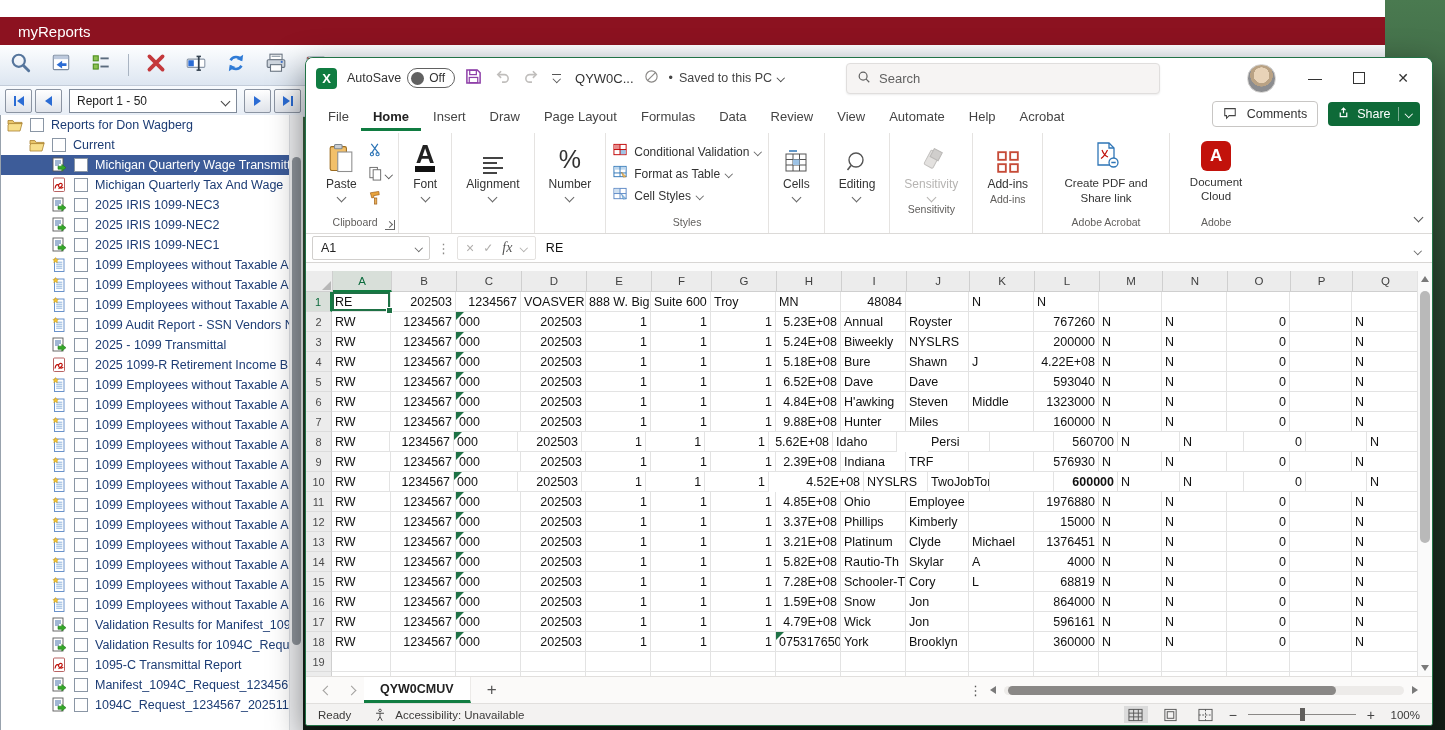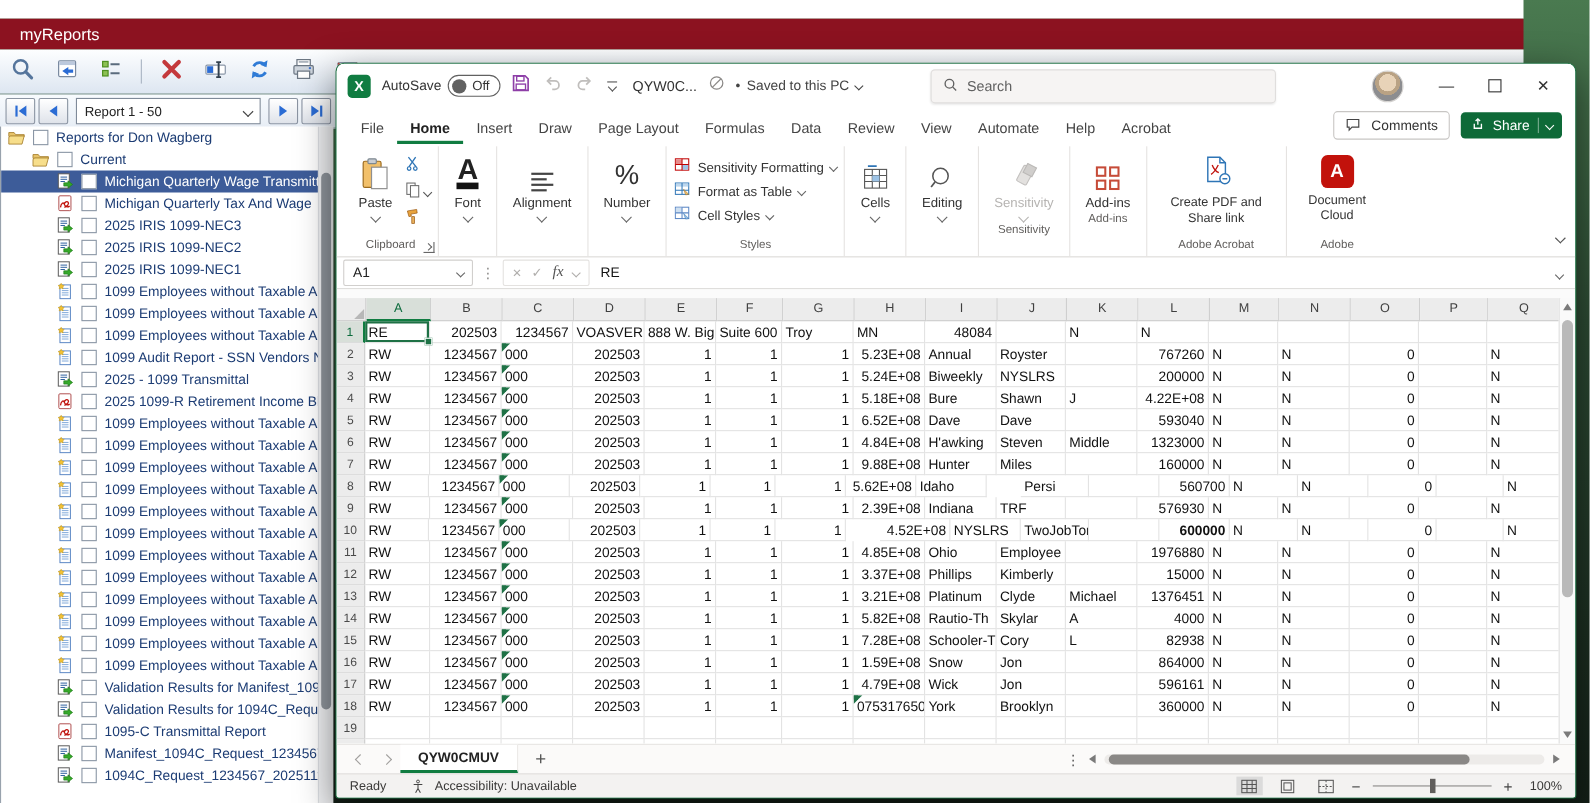--- a/index.html
+++ b/index.html
@@ -868,21 +868,21 @@
       <div class="rg-body">
         <span class="stylesrows">
           <span class="stylerow">
             <span><svg width="15" height="14" viewBox="0 0 16 14">
                   <rect x="1" y="1" width="13" height="11" fill="#fff" stroke="#c00000"></rect>
                   <rect x="1.5" y="1.5" width="6" height="5" fill="#e78b8b"></rect>
                   <rect x="7.5" y="6.5" width="6" height="5" fill="#9dc3e6"></rect>
                   <line x1="1" y1="6.5" x2="14" y2="6.5" stroke="#c00000"></line>
                   <line x1="7.5" y1="1" x2="7.5" y2="12" stroke="#c00000"></line>
                 </svg></span>
-            <span>Sensitivity Formatting</span>
+            <span>Conditional Validation</span>
               <span class="chv sm"></span>
           </span>
           <span class="stylerow">
             <span><svg width="15" height="14" viewBox="0 0 16 14">
                   <rect x="1" y="1" width="13" height="11" fill="#fff" stroke="#2e75b6"></rect>
                   <rect x="1.5" y="1.5" width="12" height="3" fill="#bdd7ee"></rect>
                   <line x1="1" y1="8" x2="14" y2="8" stroke="#2e75b6"></line>
                   <line x1="7.5" y1="1" x2="7.5" y2="12" stroke="#2e75b6"></line>
                   <path d="M9 7 L14 12 L11 12.5 Z" fill="#f2c06a" stroke="#9c6b1f" stroke-width=".5"></path>
                 </svg></span>
@@ -1323,21 +1323,21 @@
           <div class="gcell num" style="width: 65px;">1234567</div>
           <div class="gcell tri" style="width: 65px;">000</div>
           <div class="gcell num" style="width: 65px;">202503</div>
           <div class="gcell num" style="width: 65px;">1</div>
           <div class="gcell num" style="width: 60px;">1</div>
           <div class="gcell num" style="width: 65px;">1</div>
           <div class="gcell num" style="width: 65px;">7.28E+08</div>
           <div class="gcell" style="width: 65px;">Schooler-T</div>
           <div class="gcell" style="width: 63px;">Cory</div>
           <div class="gcell" style="width: 65px;">L</div>
-          <div class="gcell num" style="width: 65px;">82938</div>
+          <div class="gcell num" style="width: 65px;">68819</div>
           <div class="gcell" style="width: 63px;">N</div>
           <div class="gcell" style="width: 65px;">N</div>
           <div class="gcell num" style="width: 63px;">0</div>
           <div class="gcell" style="width: 62px;"></div>
           <div class="gcell" style="width: 66px;">N</div>
         </div>
         <div class="grow">
           <div class="grhead">16</div>
           <div class="gcell" style="width: 59px;">RW</div>
           <div class="gcell num" style="width: 65px;">1234567</div>

